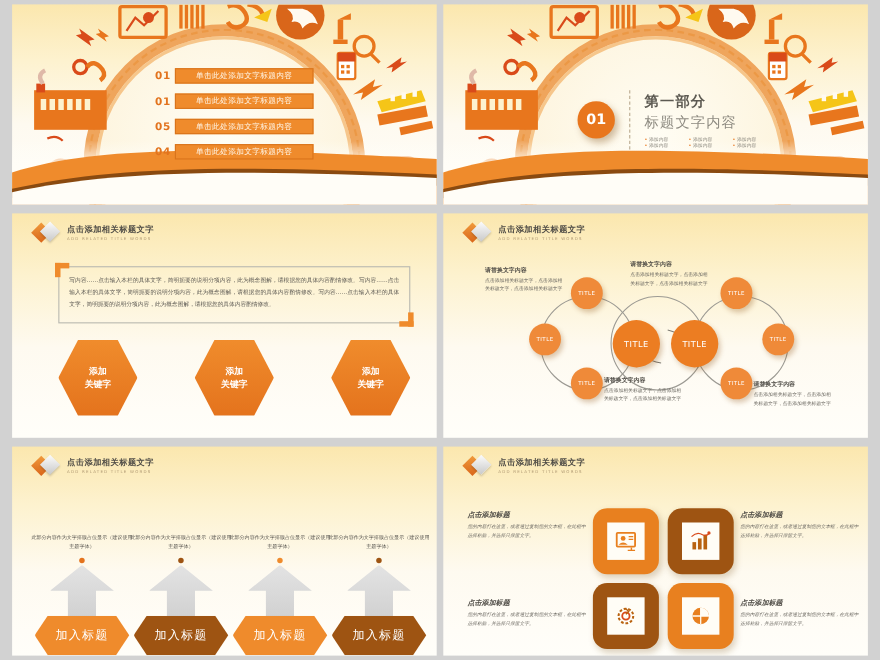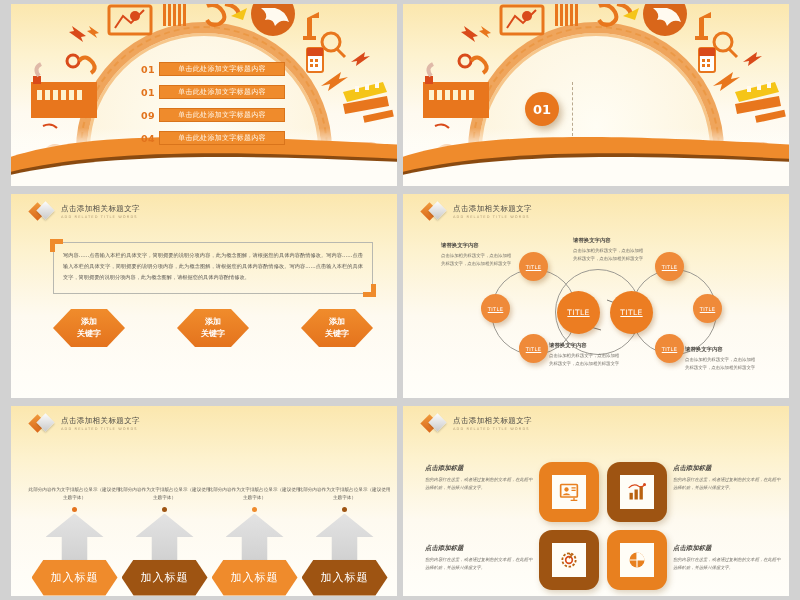--- a/index.html
+++ b/index.html
@@ -77,52 +77,51 @@
   .sec-bul span:before { content:"• "; color:#e8761d; }
 
   
   .hdr { position:absolute; left:20px; top:9px; display:flex; align-items:center; z-index:6;}
   .hdr-ic { position:relative; width:24px; height:17px; margin-right:6px; }
   .hdr-ic .d1, .hdr-ic .d2 {
     position:absolute; width:13px; height:13px; transform:rotate(45deg);
   }
   .hdr-ic .d1 { left:0; top:2px; background:linear-gradient(135deg,#f09a3c,#d9661a); }
   .hdr-ic .d2 { left:8px; top:1px; background:linear-gradient(135deg,#fcfcfc,#c9c9c9); box-shadow:1px 1px 2px rgba(0,0,0,.18);}
-  .hdr-t1 { font-size:7.5px; color:#4f4c46; font-weight:normal; letter-spacing:.4px; }
+  .hdr-t1 { font-size:7.5px; color:#4f4c46; font-weight:bold; letter-spacing:.4px; }
   .hdr-t2 { font-size:3.6px; color:#b09a74; letter-spacing:1.1px; margin-top:1.5px;}
 
   
   .quote {
     position:absolute; left:42px; top:48px; width:320px; height:52px;
     border:1px solid #b8b8b0;
   }
   .corner { position:absolute; width:13px; height:13px; }
   .corner.tl { left:-4px; top:-4px; border-left:5px solid #ef8b2c; border-top:5px solid #ef8b2c;}
   .corner.br { right:-4px; bottom:-4px; border-right:5px solid #ef8b2c; border-bottom:5px solid #ef8b2c;}
   .quote p {
     padding:7px 9px; font-size:5.2px; line-height:2.15; color:#5a5751; text-align:justify;
   }
   .hexrow { position:absolute; left:42px; top:115px; width:320px; display:flex; justify-content:space-between; }
   .hex {
-    width:72px; height:38px; background:linear-gradient(180deg,#f08c2c,#e4731d);
+    width:72px; height:69px; background:linear-gradient(180deg,#f08c2c,#e4731d);
     clip-path:polygon(25% 0,75% 0,100% 50%,75% 100%,25% 100%,0 50%);
     display:flex; flex-direction:column; align-items:center; justify-content:center;
     color:#fff; font-size:8px; line-height:1.45; font-weight:bold;
     filter:drop-shadow(2px 4px 4px rgba(120,70,10,.3));
   }
 
   
   .venn { position:absolute; inset:0; }
   .vc { position:absolute; border:1px solid #9c9a93; border-radius:50%; }
   .node {
     position:absolute; border-radius:50%; background:#ec7d22;
     color:#fff; display:flex; align-items:center; justify-content:center;
     font-size:6px; letter-spacing:.4px;
     box-shadow:2px 3px 5px rgba(140,80,15,.3);
-    text-decoration:underline;
   }
   .node.sm { width:29px; height:29px; background:#ef8a39; font-size:5px; }
   .node.big { width:43px; height:43px; font-size:7.5px; }
   .vtxt { position:absolute; width:74px; }
   .vtxt h4 { font-size:5.4px; color:#4f4c46; margin-bottom:2.5px; font-weight:bold;}
   .vtxt p { font-size:4.4px; line-height:1.85; color:#6d6a63; }
 
   
   .arrow-col { position:absolute; width:95px; text-align:center; }
   .arrow-col .cap { font-size:4.6px; line-height:1.7; color:#5a5751; }
@@ -243,21 +242,21 @@
     <div class="list">
       <div class="list-row">
         <span class="num">01</span>
         <span class="bar">单击此处添加文字标题内容</span>
       </div>
       <div class="list-row">
         <span class="num">01</span>
         <span class="bar">单击此处添加文字标题内容</span>
       </div>
       <div class="list-row">
-        <span class="num">09</span>
+        <span class="num">05</span>
         <span class="bar">单击此处添加文字标题内容</span>
       </div>
       <div class="list-row">
         <span class="num">04</span>
         <span class="bar">单击此处添加文字标题内容</span>
       </div>
     </div>
   </div>
 
   <div class="slide padr">
@@ -334,20 +333,32 @@
       <svg class="swoosh" viewBox="0 0 420 56" preserveAspectRatio="none">
         <path d="M0 30 C70 6 160 0 420 16 L420 56 L0 56 Z" fill="#ef8b2c"></path>
         <path d="M0 44 C90 22 200 18 420 30 L420 40 C200 30 90 34 0 52 Z" fill="#8a4a10"></path>
         <path d="M0 47 C90 26 200 22 420 33 L420 56 L0 56 Z" fill="#fffdf7"></path>
       </svg>
     </div>
 
     <div class="sec">
       <div class="sec-badge">01</div>
       <div class="sec-div"></div>
+      <div>
+        <div class="sec-t1">第一部分</div>
+        <div class="sec-t2">标题文字内容</div>
+        <div class="sec-bul">
+          <span>添加内容</span>
+          <span>添加内容</span>
+          <span>添加内容</span>
+          <span>添加内容</span>
+          <span>添加内容</span>
+          <span>添加内容</span>
+        </div>
+      </div>
     </div>
   </div>
 
   <div class="slide pad">
     <div class="hdr">
       <div class="hdr-ic">
           <i class="d1"></i>
           <i class="d2"></i>
         </div>
       <div>

